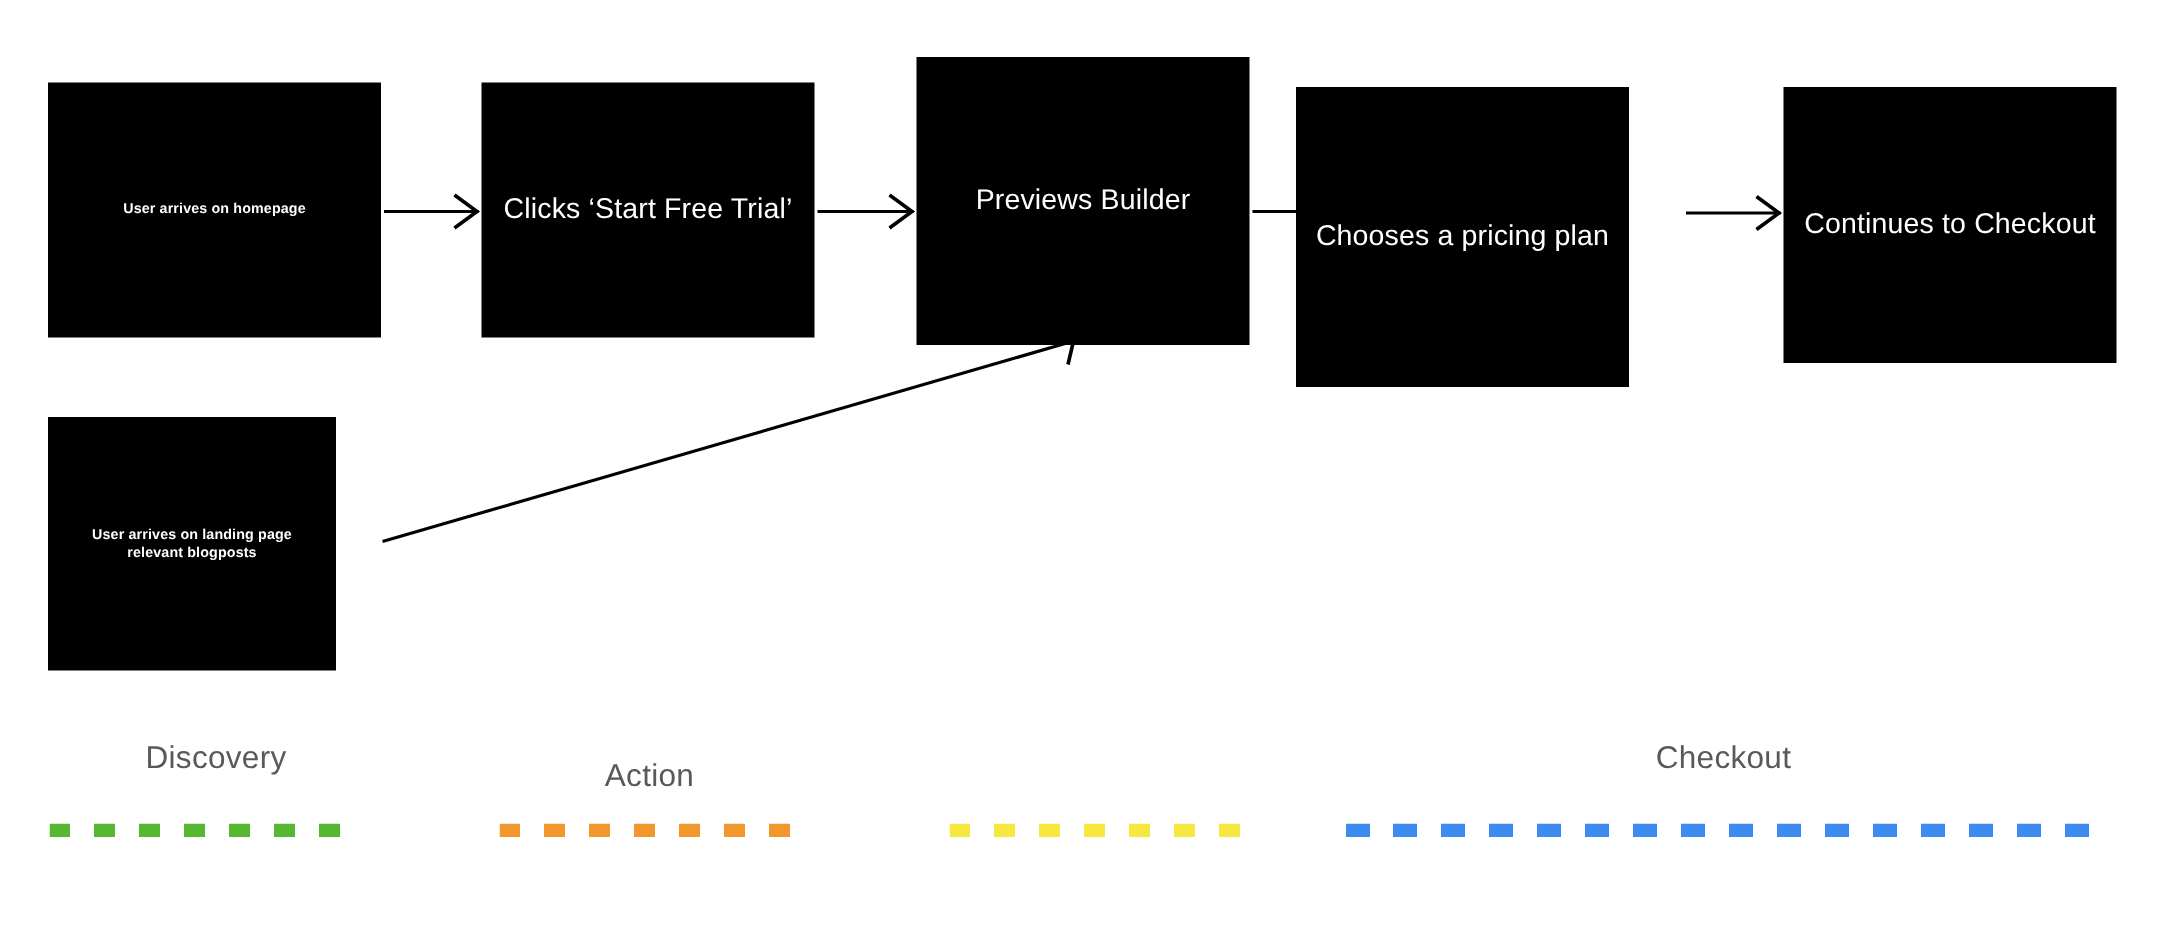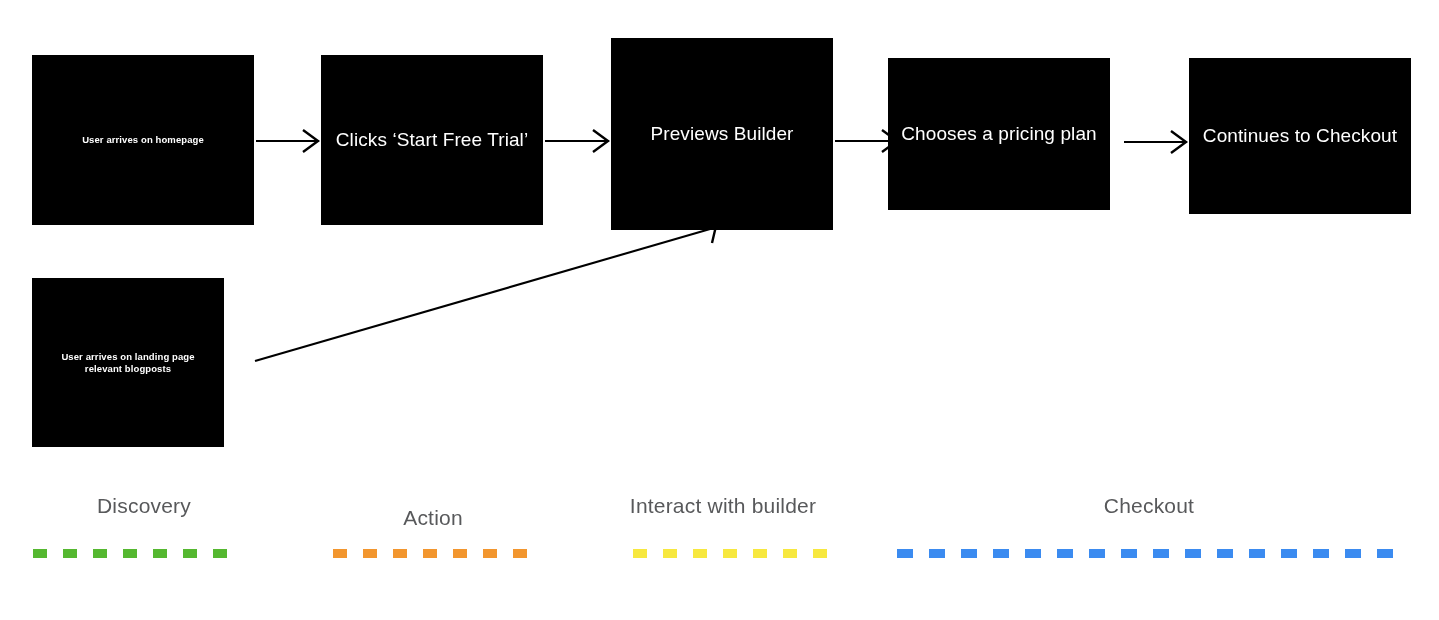--- a/index.html
+++ b/index.html
@@ -93,35 +93,34 @@
   </div>
 
   <div class="node" style="left:321px;top:55px;width:222px;height:170px;">
     <span class="node-label size-md">Clicks ‘Start Free Trial’</span>
   </div>
 
   <div class="node" style="left:611px;top:38px;width:222px;height:192px;">
     <span class="node-label size-md">Previews Builder</span>
   </div>
 
-  <div class="node" style="left:888px;top:58px;width:222px;height:152px;">
+  <div class="node" style="left:864px;top:58px;width:222px;height:200px;">
     <span class="node-label size-md">Chooses a pricing plan</span>
   </div>
 
-  <div class="node" style="left:1189px;top:58px;width:222px;height:156px;">
+  <div class="node" style="left:1189px;top:58px;width:222px;height:184px;">
     <span class="node-label size-md">Continues to Checkout</span>
   </div>
 
   <div class="node" style="left:32px;top:278px;width:192px;height:169px;">
     <span class="node-label size-sm" style="max-width:190px;">User arrives on landing page relevant blogposts</span>
   </div>
 
   <div class="stage-label" style="left:33px;top:494px;width:222px;">Discovery</div>
   <div class="stage-label" style="left:322px;top:506px;width:222px;">Action</div>
-  <div class="stage-label" style="left:612px;top:494px;width:222px;">Interact with builder</div>
   <div class="stage-label" style="left:1038px;top:494px;width:222px;">Checkout</div>
 
   <div class="stage-bar" style="left:33px;top:549px;width:198px;">
       <i style="background: repeating-linear-gradient(to right, rgb(85, 184, 48) 0px, rgb(85, 184, 48) 14px, transparent 14px, transparent 30px);"></i>
     </div>
   <div class="stage-bar" style="left:333px;top:549px;width:198px;">
       <i style="background: repeating-linear-gradient(to right, rgb(242, 150, 46) 0px, rgb(242, 150, 46) 14px, transparent 14px, transparent 30px);"></i>
     </div>
   <div class="stage-bar" style="left:633px;top:549px;width:198px;">
       <i style="background: repeating-linear-gradient(to right, rgb(247, 232, 63) 0px, rgb(247, 232, 63) 14px, transparent 14px, transparent 30px);"></i>

